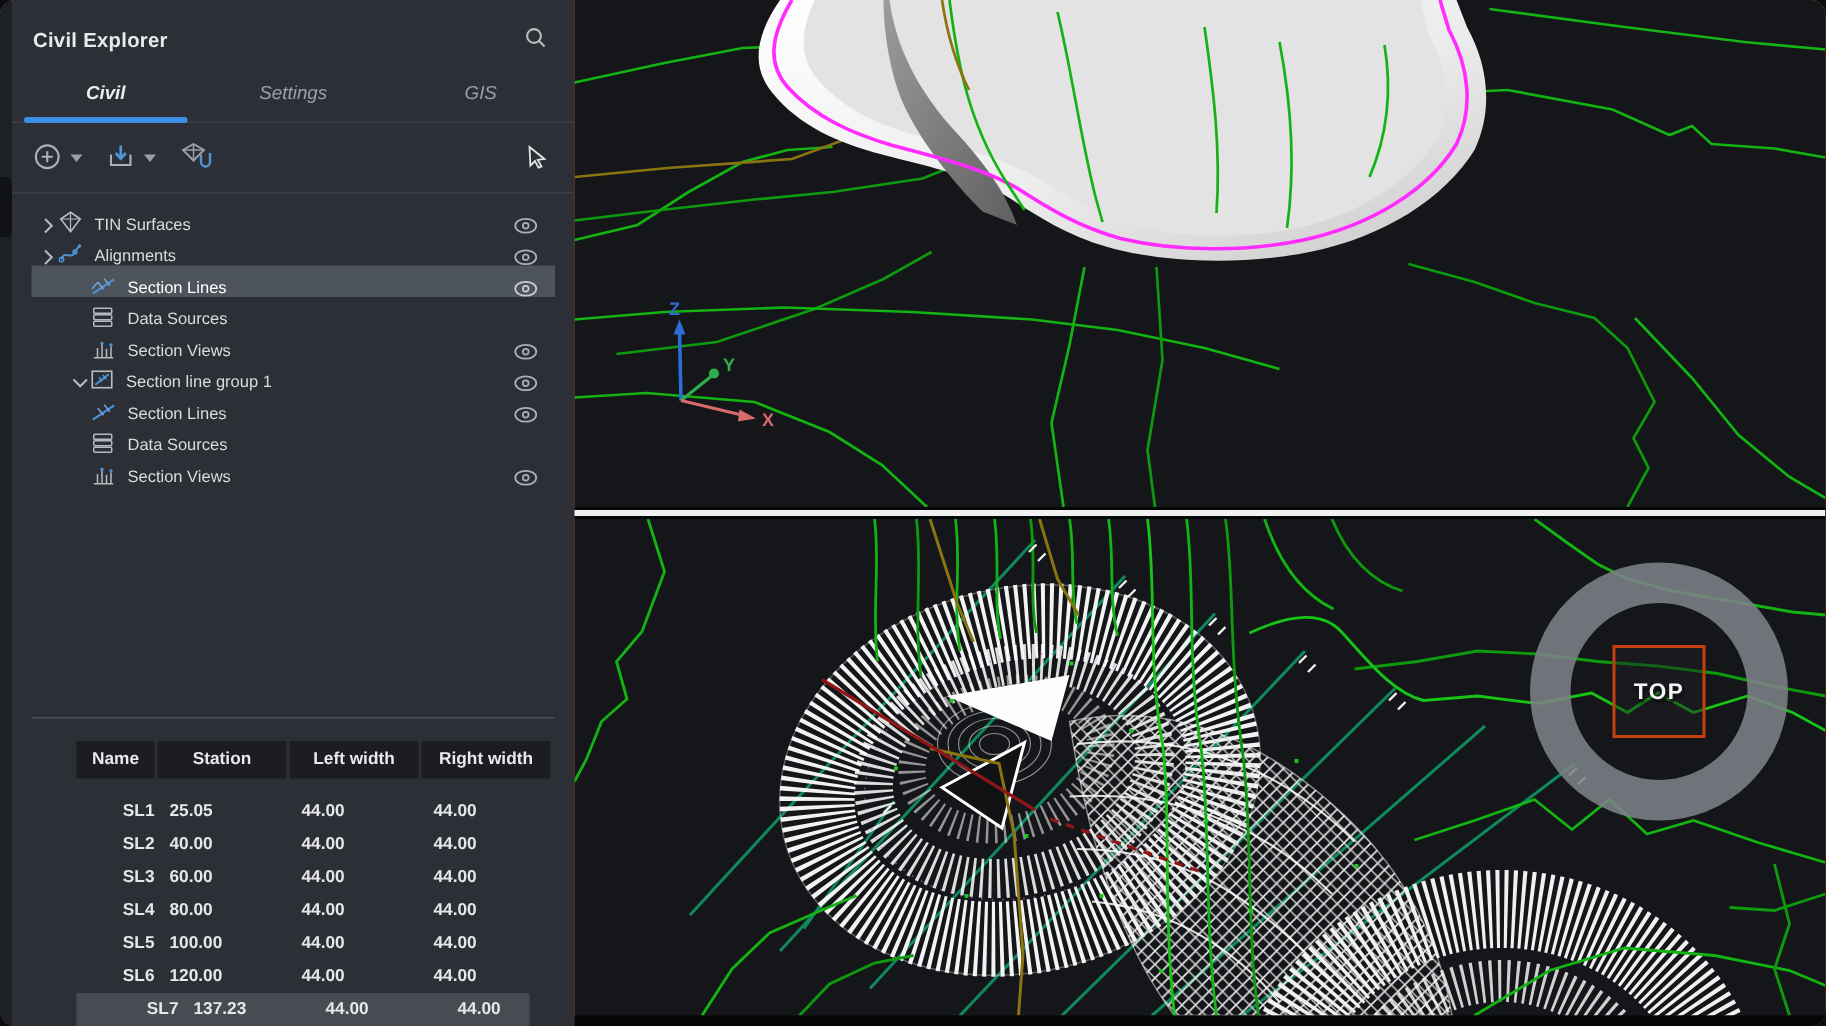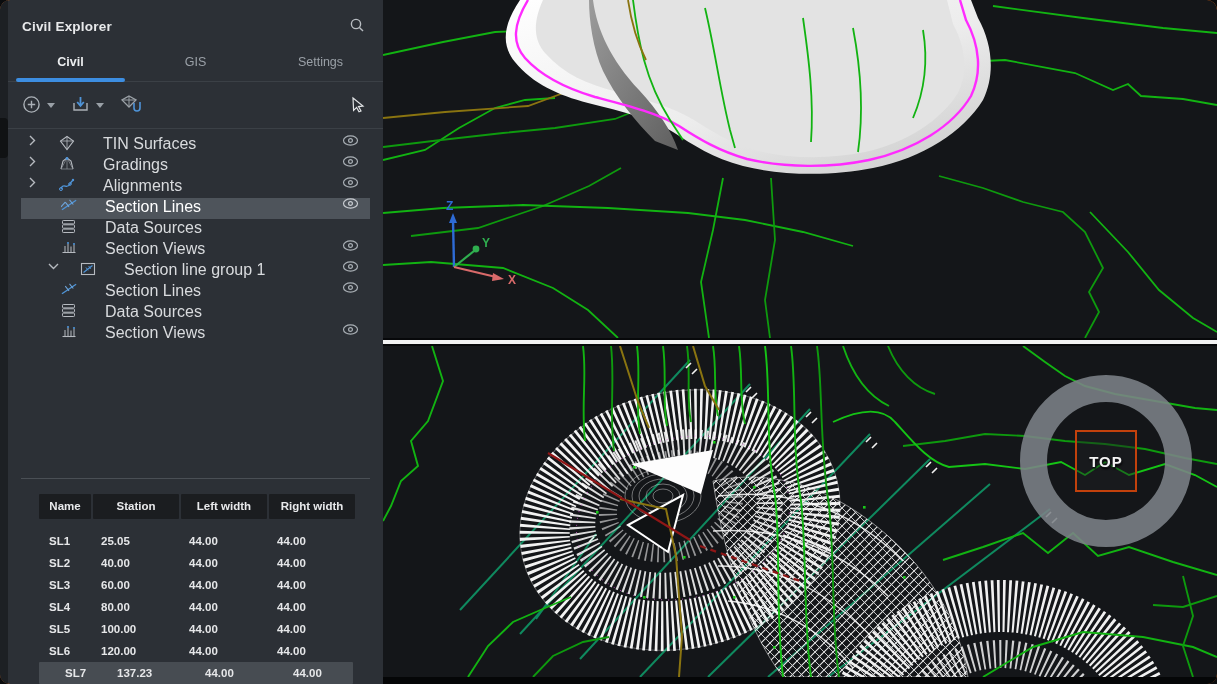--- a/index.html
+++ b/index.html
@@ -9,49 +9,49 @@
   #panel{position:absolute;left:0;top:0;bottom:0;width:383px;background:#2c3036;color:#d9dbde;}
   #edge-strip{position:absolute;left:0;top:0;bottom:0;width:8px;background:#1d2024;}
   #edge-notch{position:absolute;left:0;top:118px;width:8px;height:40px;background:#101214;border-radius:0 4px 4px 0;}
   #panel-content{position:absolute;left:8px;top:0;right:0;bottom:0;display:flex;flex-direction:column;}
 
   .panel-header{display:flex;align-items:center;justify-content:space-between;padding:15px 16px 9px 14px;}
   .panel-title{font-size:13.5px;font-weight:700;color:#e8e9eb;letter-spacing:.2px;}
   .icon-btn{background:none;border:none;padding:2px;cursor:pointer;display:flex;align-items:center;}
 
   .tabs{display:grid;grid-template-columns:repeat(3,1fr);border-bottom:1px solid #3b4046;margin:0;}
-  .tab{position:relative;text-align:center;padding:8px 0 12px;font-size:12.5px;color:#9aa0a7;cursor:pointer;}
+  .tab{position:relative;text-align:center;padding:8px 0 12px;font-size:12.5px;color:#9aa0a7;cursor:pointer;font-style:italic;}
   .tab.active{color:#eceef0;font-weight:700;}
   .tab.active::after{content:"";position:absolute;left:8px;right:8px;bottom:-1px;height:4px;border-radius:2px;background:#3d8ee2;}
 
   .toolbar{display:flex;align-items:center;gap:4px;padding:10px 14px 9px 12px;border-bottom:1px solid #3b4046;}
   .tool-group{display:flex;align-items:center;gap:2px;margin-right:10px;}
   .caret{width:0;height:0;border-left:4px solid transparent;border-right:4px solid transparent;border-top:5px solid #9aa0a7;margin-left:2px;}
   .toolbar-spacer{flex:1;}
 
   .tree{padding-top:6px;}
-  .tree-row{display:flex;align-items:flex-start;height:21px;margin:0 13px;font-size:16px;color:#d9dbde;cursor:pointer;white-space:nowrap;gap:20px;}
+  .tree-row{display:flex;align-items:flex-end;height:21px;margin:0 13px;font-size:11px;color:#d9dbde;cursor:pointer;white-space:nowrap;}
   .tree-row.selected{background:#4e545b;color:#ffffff;}
   .tree-row .chev{width:14px;flex:0 0 14px;display:flex;align-items:center;justify-content:center;}
   .tree-row .ticon{width:17px;flex:0 0 17px;margin-right:7px;display:flex;align-items:center;}
   .tree-row .lbl{flex:0 1 auto;}
   .tree-row .eye{margin-left:auto;margin-right:11px;display:flex;align-items:center;}
   .d0{padding-left:4px;} .d1{padding-left:25px;} .d2{padding-left:40px;}
   .chev svg{stroke:#b6bac0;fill:none;stroke-width:1.4px;}
   .chev.down svg{transform:rotate(90deg);}
 
   .panel-fill{flex:1;}
   .table-sep{border-top:1px solid #4a4f55;margin:0 13px;}
   .sl-table{margin:15px 0 0 31px;width:314px;font-size:11.5px;}
-  .trow{display:grid;grid-template-columns:52px 86px 86px 86px;column-gap:2px;}
+  .trow{display:grid;grid-template-columns:52px 86px 86px 86px;column-gap:2px;margin-left:12px;}
   .thead .cell{background:#1b1d20;color:#e8e9eb;font-weight:700;text-align:center;height:25px;line-height:25px;border-radius:1px;}
   .tbody{margin-top:11px;}
   .tbody .trow{height:22px;line-height:22px;color:#e6e7e9;font-weight:700;}
   .tbody .trow.sel{background:#474c52;border-radius:1px;padding-left:16px;}
-  .cell.name{padding-left:10px;} .cell.num{padding-left:8px;}
+  .cell.name{padding-left:10px;text-align:right;} .cell.num{padding-left:8px;}
 
   
   #viewport{position:absolute;left:383px;top:0;right:0;bottom:0;background:#141619;}
   #vp-top{position:absolute;left:0;top:0;width:834px;height:338px;}
   #vp-divider{position:absolute;left:0;top:338px;width:834px;height:8px;background:#07080a;display:flex;align-items:center;}
   #vp-divider .bar{width:100%;height:4px;background:#f2f2f2;}
   #vp-bottom{position:absolute;left:0;top:346px;width:834px;height:331px;}
   #vp-strip{position:absolute;left:0;bottom:0;width:834px;height:7px;background:#050607;}
 
   
@@ -77,22 +77,22 @@
             <svg width="16" height="16" viewBox="0 0 16 16">
                 <circle cx="7" cy="7" r="4.6" fill="none" stroke="#b9bdc2" stroke-width="1.4"></circle>
                 <line x1="10.4" y1="10.4" x2="14" y2="14" stroke="#b9bdc2" stroke-width="1.4"></line>
               </svg>
           </span>
         </button>
       </div>
 
       <div class="tabs">
         <div class="tab active">Civil</div>
+        <div class="tab">Settings</div>
         <div class="tab">GIS</div>
-        <div class="tab">Settings</div>
       </div>
 
       <div class="toolbar">
         <div class="tool-group">
           <button class="icon-btn">
             <span>
               <svg width="19" height="19" viewBox="0 0 19 19">
                   <circle cx="9.5" cy="9.5" r="7.6" fill="none" stroke="#aab0b6" stroke-width="1.4"></circle>
                   <line x1="9.5" y1="5.8" x2="9.5" y2="13.2" stroke="#aab0b6" stroke-width="1.4"></line>
                   <line x1="5.8" y1="9.5" x2="13.2" y2="9.5" stroke="#aab0b6" stroke-width="1.4"></line>
@@ -152,41 +152,20 @@
             </span>
           <span class="lbl">TIN Surfaces</span>
           <span class="eye">
               <svg width="17" height="11" viewBox="0 0 17 11">
                 <ellipse cx="8.5" cy="5.5" rx="7" ry="4.6" fill="none" stroke="#aab0b6" stroke-width="1.2"></ellipse>
                 <circle cx="8.5" cy="5.5" r="1.9" fill="none" stroke="#aab0b6" stroke-width="1.2"></circle>
               </svg>
             </span>
         </div>
 
-        <div class="tree-row d0">
-          <span class="chev">
-              <svg width="7" height="11" viewBox="0 0 7 11">
-                <polyline points="1,1 5.5,5.5 1,10"></polyline>
-              </svg>
-            </span>
-          <span class="ticon">
-              <svg width="16" height="16" viewBox="0 0 16 16">
-                <path d="M2,13 L4,5 L8,2 L12,5 L14,13" fill="none" stroke="#b6bac0" stroke-width="1.1"></path>
-                <path d="M2,13 L8,2 M8,2 L8,13 M8,2 L14,13 M2,13 L14,13" fill="none" stroke="#8f959c" stroke-width=".7"></path>
-                <circle cx="8" cy="2.5" r="1.4" fill="#4f94d8"></circle>
-              </svg>
-            </span>
-          <span class="lbl">Gradings</span>
-          <span class="eye">
-              <svg width="17" height="11" viewBox="0 0 17 11">
-                <ellipse cx="8.5" cy="5.5" rx="7" ry="4.6" fill="none" stroke="#aab0b6" stroke-width="1.2"></ellipse>
-                <circle cx="8.5" cy="5.5" r="1.9" fill="none" stroke="#aab0b6" stroke-width="1.2"></circle>
-              </svg>
-            </span>
-        </div>
 
         <div class="tree-row d0">
           <span class="chev">
               <svg width="7" height="11" viewBox="0 0 7 11">
                 <polyline points="1,1 5.5,5.5 1,10"></polyline>
               </svg>
             </span>
           <span class="ticon">
               <svg width="16" height="16" viewBox="0 0 16 16">
                 <path d="M2,12 C4,5 8,13 11,7 C12,5 13,4 14,3" fill="none" stroke="#4f94d8" stroke-width="1.3"></path>

